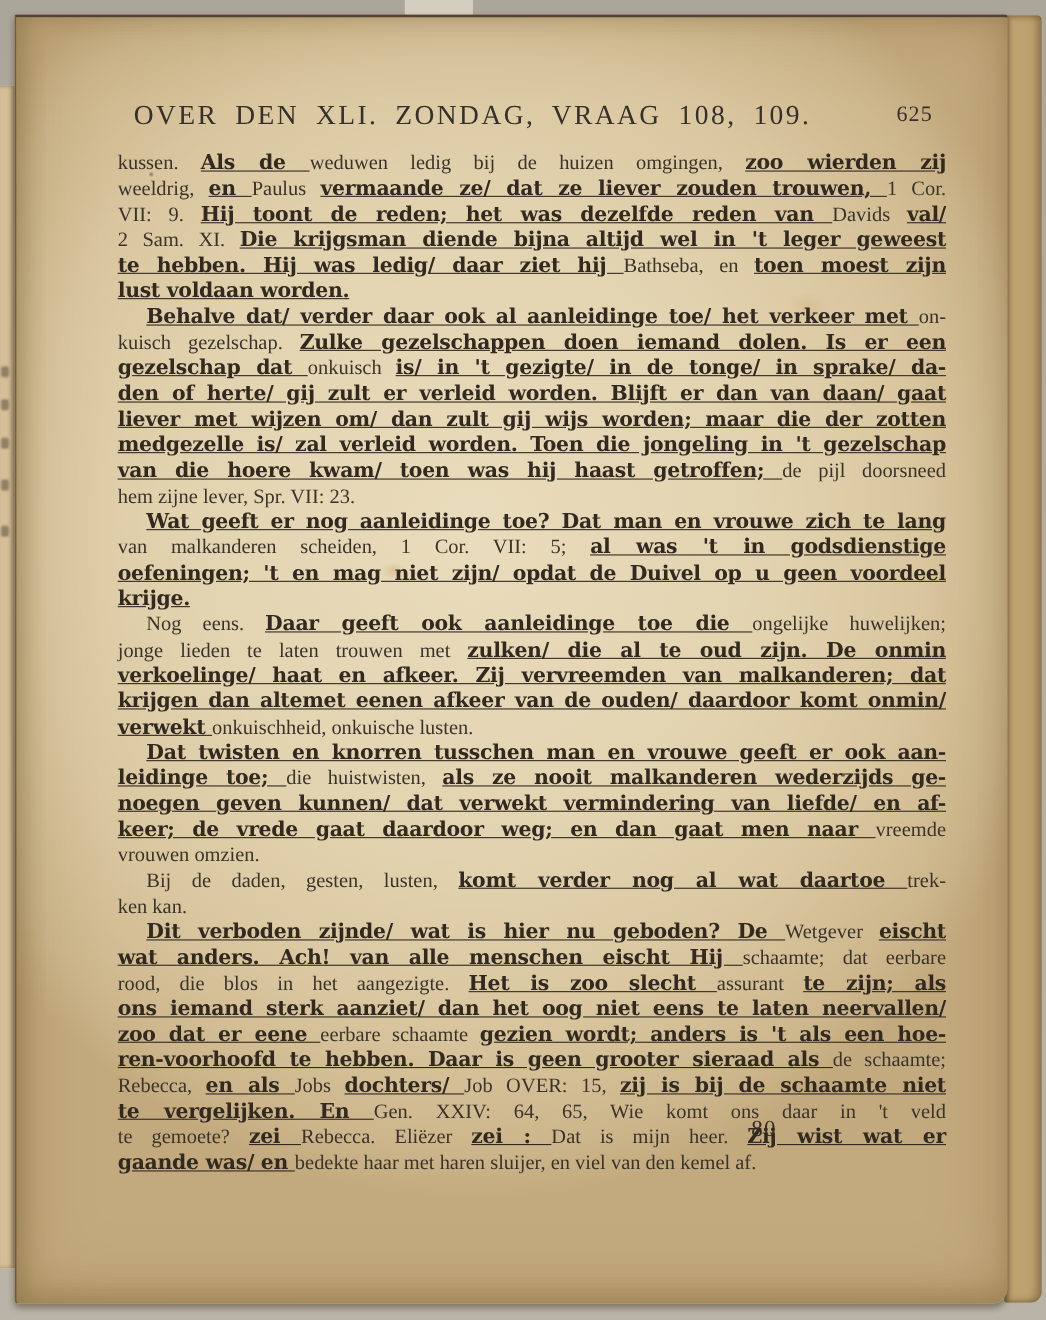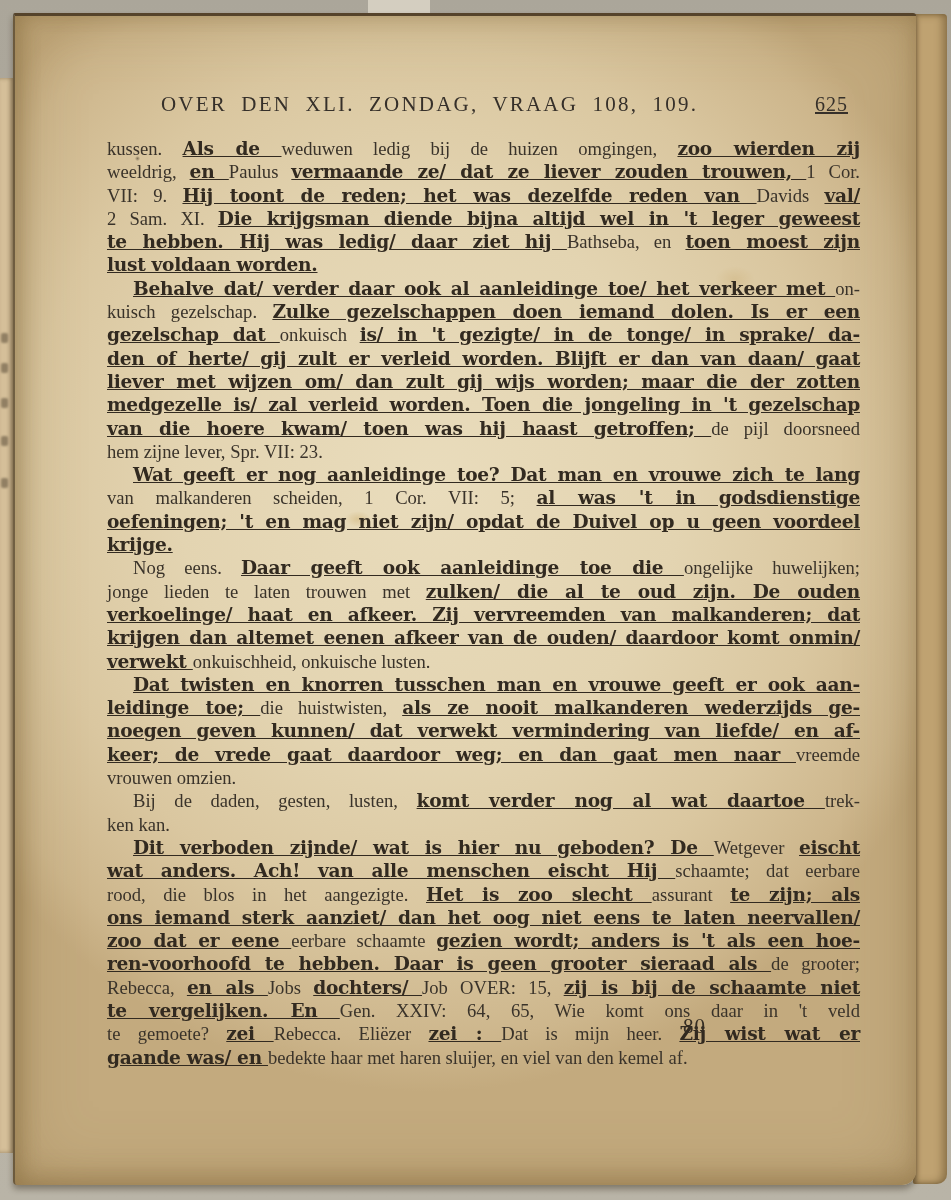--- a/index.html
+++ b/index.html
@@ -61,24 +61,24 @@
     background: radial-gradient(ellipse, rgba(185,145,70,.18), rgba(185,145,70,0) 70%); }
   .stain.s3 { left: 120px; top: 140px; width: 5px; height: 5px;
     background: radial-gradient(circle, rgba(60,50,35,.55), rgba(60,50,35,0) 75%); }
 
   .header {
     position: absolute; left: 92px; top: 76px; width: 755px; height: 30px;
     color: #36302a;
   }
   .running-title {
     position: absolute; left: 0; right: 110px; text-align: center;
-    font-size: 21px; letter-spacing: 2.2px; word-spacing: 7px; white-space: nowrap;
+    font-size: 25px; letter-spacing: 2.2px; word-spacing: 7px; white-space: nowrap;
   }
   .page-number {
-    position: absolute; right: 14px; top: 1px; font-size: 20px; letter-spacing: 1px; text-decoration: underline;
+    position: absolute; right: 14px; top: 1px; font-size: 20px; letter-spacing: 1px;
   }
 
   .body-text {
     position: absolute; left: 92px; top: 121px; width: 753px;
     font-size: 18.6px; line-height: 23.3px; color: #352d23;
   }
   .paragraph { margin: 0; }
   .paragraph.indent .line:first-child { text-indent: 26px; }
   .line { text-align: justify; text-align-last: justify; white-space: normal; }
   .line.end { text-align-last: left; }
@@ -145,21 +145,21 @@
         <div class="line end"><span class="rom">hem zijne lever, Spr. VII: 23.</span></div>
       </div>
       <div class="paragraph indent">
         <div class="line"><span class="frak">Wat geeft er nog aanleidinge toe? Dat man en vrouwe zich te lang</span></div>
         <div class="line"><span class="rom">van malkanderen scheiden, 1 Cor. VII: 5; </span><span class="frak">al was 't in godsdienstige</span></div>
         <div class="line"><span class="frak">oefeningen; 't en mag niet zijn/ opdat de Duivel op u geen voordeel</span></div>
         <div class="line end"><span class="frak">krijge.</span></div>
       </div>
       <div class="paragraph indent">
         <div class="line"><span class="rom">Nog eens. </span><span class="frak">Daar geeft ook aanleidinge toe die </span><span class="rom">ongelijke huwelijken;</span></div>
-        <div class="line"><span class="rom">jonge lieden te laten trouwen met </span><span class="frak">zulken/ die al te oud zijn. De ouden</span></div>
+        <div class="line"><span class="rom">jonge lieden te laten trouwen met </span><span class="frak">zulken/ die al te oud zijn. De onmin</span></div>
         <div class="line"><span class="frak">verkoelinge/ haat en afkeer. Zij vervreemden van malkanderen; dat</span></div>
         <div class="line"><span class="frak">krijgen dan altemet eenen afkeer van de ouden/ daardoor komt onmin/</span></div>
         <div class="line end"><span class="frak">verwekt </span><span class="rom">onkuischheid, onkuische lusten.</span></div>
       </div>
       <div class="paragraph indent">
         <div class="line"><span class="frak">Dat twisten en knorren tusschen man en vrouwe geeft er ook aan-</span></div>
         <div class="line"><span class="frak">leidinge toe; </span><span class="rom">die huistwisten, </span><span class="frak">als ze nooit malkanderen wederzijds ge-</span></div>
         <div class="line"><span class="frak">noegen geven kunnen/ dat verwekt vermindering van liefde/ en af-</span></div>
         <div class="line"><span class="frak">keer; de vrede gaat daardoor weg; en dan gaat men naar </span><span class="rom">vreemde</span></div>
         <div class="line end"><span class="rom">vrouwen omzien.</span></div>
@@ -167,21 +167,21 @@
       <div class="paragraph indent">
         <div class="line"><span class="rom">Bij de daden, gesten, lusten, </span><span class="frak">komt verder nog al wat daartoe </span><span class="rom">trek-</span></div>
         <div class="line end"><span class="rom">ken kan.</span></div>
       </div>
       <div class="paragraph indent">
         <div class="line"><span class="frak">Dit verboden zijnde/ wat is hier nu geboden? De </span><span class="rom">Wetgever </span><span class="frak">eischt</span></div>
         <div class="line"><span class="frak">wat anders. Ach! van alle menschen eischt Hij </span><span class="rom">schaamte; dat eerbare</span></div>
         <div class="line"><span class="rom">rood, die blos in het aangezigte. </span><span class="frak">Het is zoo slecht </span><span class="rom">assurant </span><span class="frak">te zijn; als</span></div>
         <div class="line"><span class="frak">ons iemand sterk aanziet/ dan het oog niet eens te laten neervallen/</span></div>
         <div class="line"><span class="frak">zoo dat er eene </span><span class="rom">eerbare schaamte </span><span class="frak">gezien wordt; anders is 't als een hoe-</span></div>
-        <div class="line"><span class="frak">ren-voorhoofd te hebben. Daar is geen grooter sieraad als </span><span class="rom">de grooter;</span></div>
+        <div class="line"><span class="frak">ren-voorhoofd te hebben. Daar is geen grooter sieraad als </span><span class="rom">de schaamte;</span></div>
         <div class="line"><span class="rom">Rebecca, </span><span class="frak">en als </span><span class="rom">Jobs </span><span class="frak">dochters/ </span><span class="rom">Job OVER: 15, </span><span class="frak">zij is bij de schaamte niet</span></div>
         <div class="line"><span class="frak">te vergelijken. En </span><span class="rom">Gen. XXIV: 64, 65, Wie komt ons daar in 't veld</span></div>
         <div class="line"><span class="rom">te gemoete? </span><span class="frak">zei </span><span class="rom">Rebecca. Eliëzer </span><span class="frak">zei : </span><span class="rom">Dat is mijn heer. </span><span class="frak">Zij wist wat er</span></div>
         <div class="line end"><span class="frak">gaande was/ en </span><span class="rom">bedekte haar met haren sluijer, en viel van den kemel af.</span></div>
       </div>
     </div>
 
   <div class="signature">80</div>
 </div>
 

